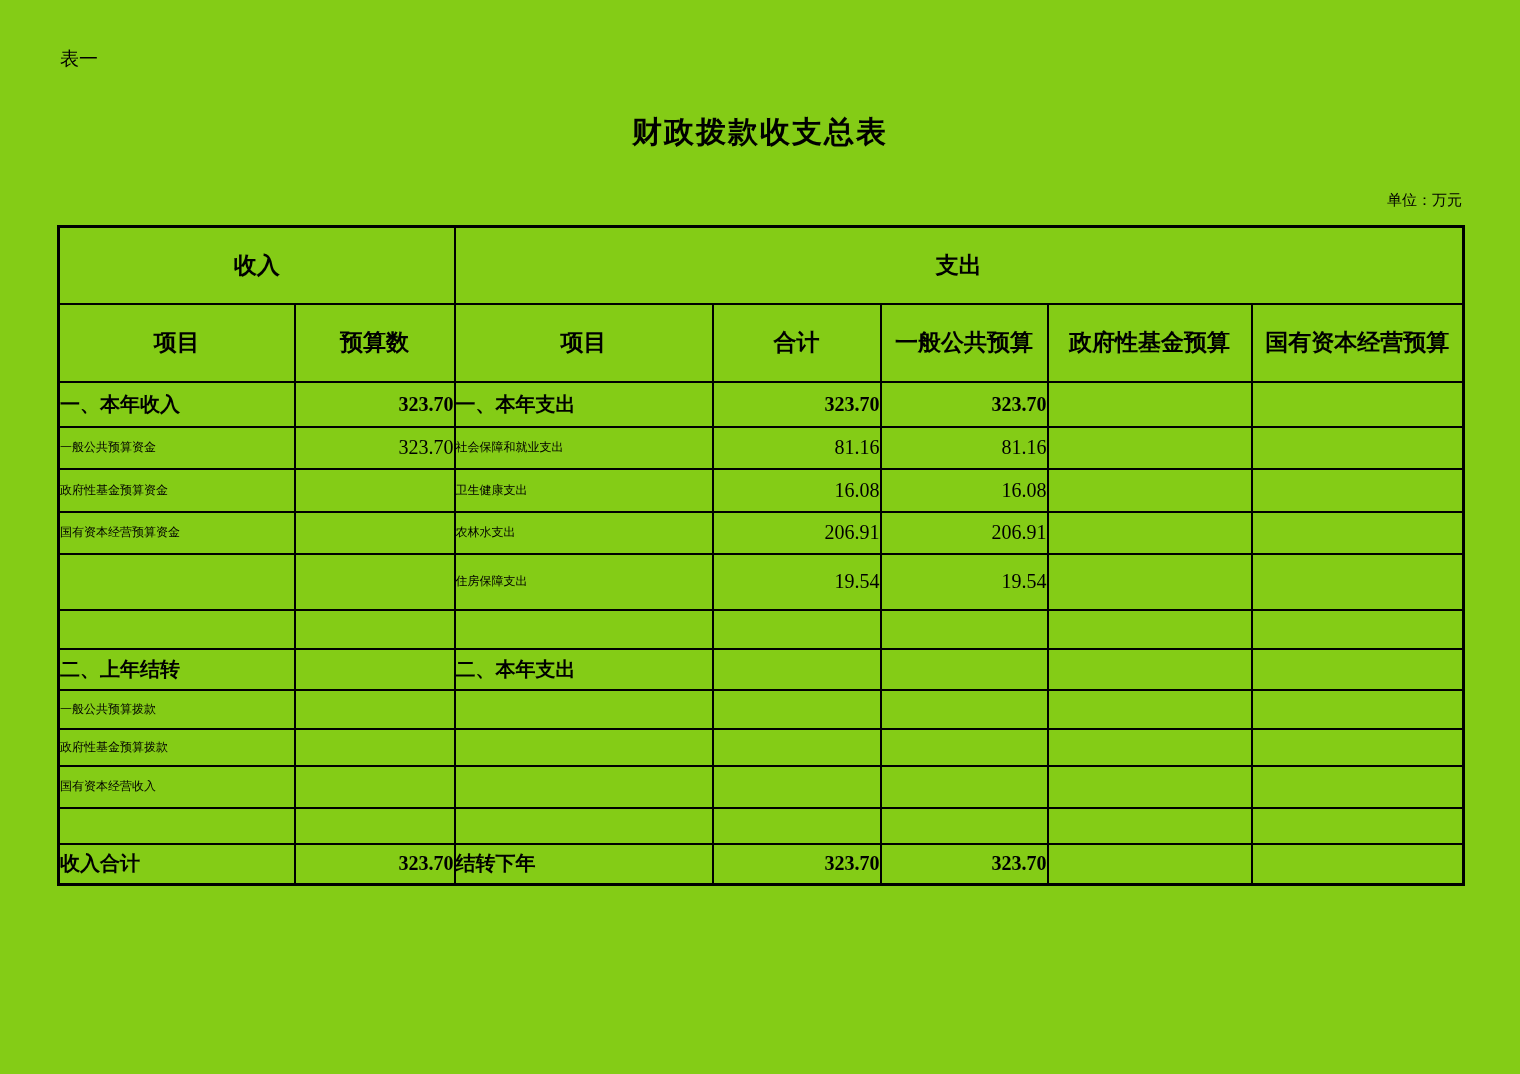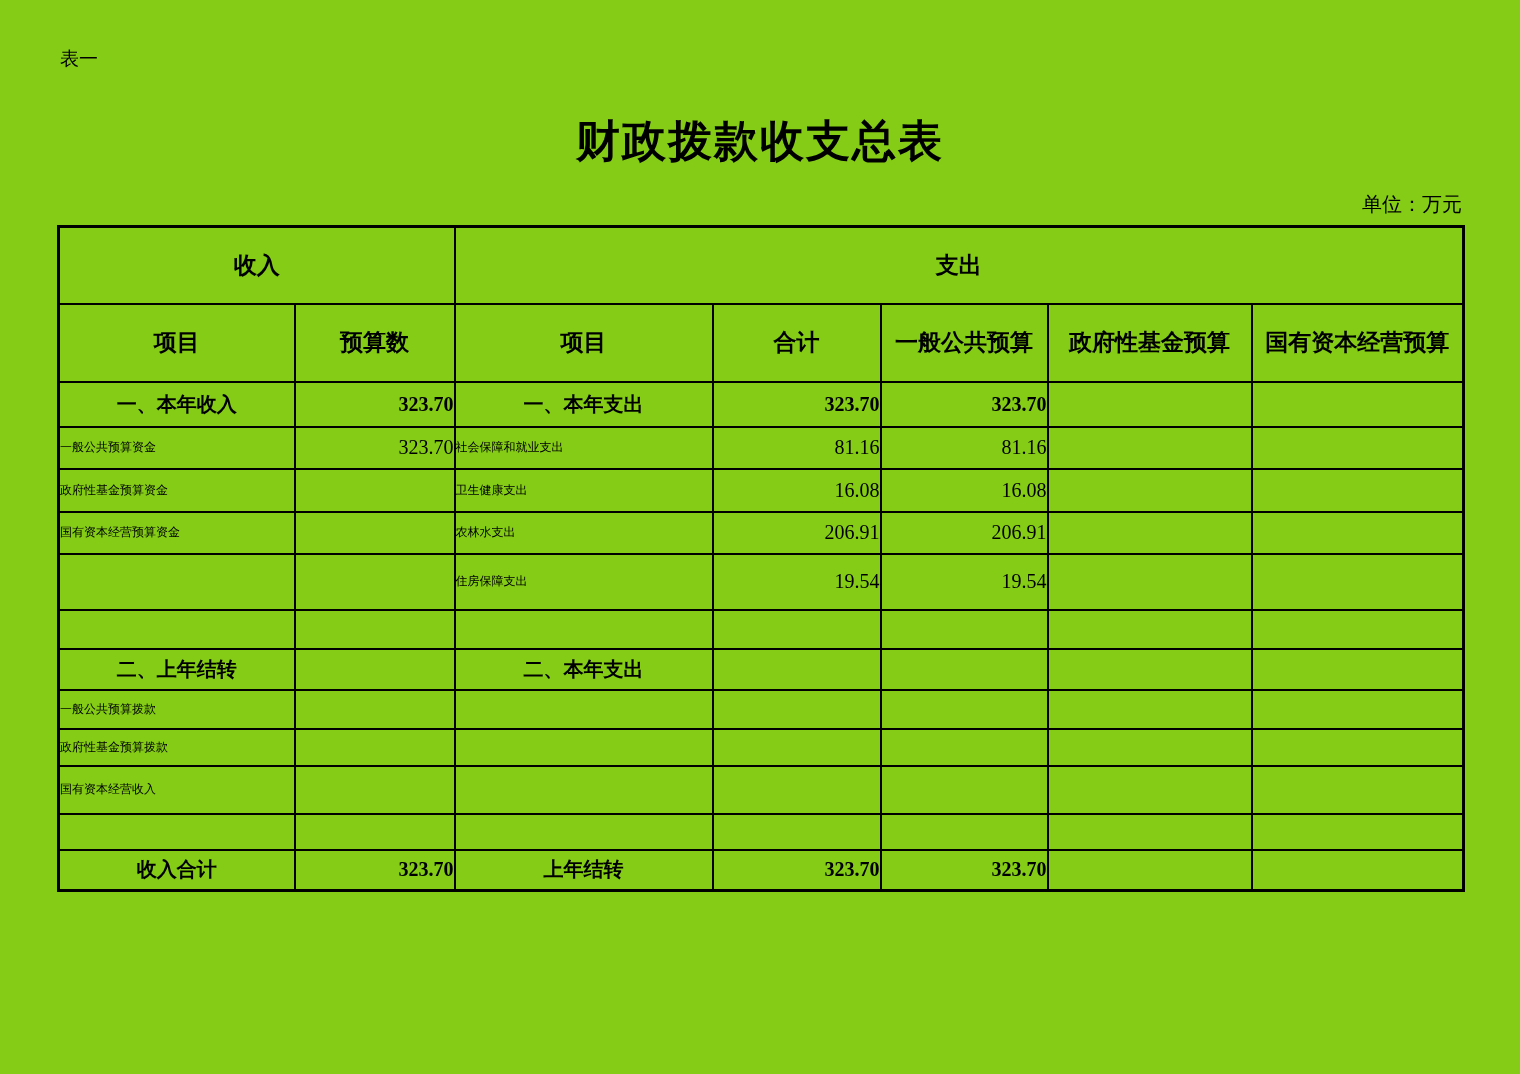--- a/index.html
+++ b/index.html
@@ -11,30 +11,30 @@
     font-family:"Liberation Serif", serif;
     overflow:hidden;
   }
   .table-tag {
     position:absolute; left:60px; top:46px;
     font-size:19px;
   }
   .doc-title {
     position:absolute; left:0; right:0; top:112px;
     text-align:center;
-    font-size:44px; font-weight:bold;
+    font-size:30px; font-weight:bold;
     letter-spacing:2px;
   }
   .unit-left {
     position:absolute; left:60px; top:191px;
     font-size:19px;
   }
   .unit-right {
     position:absolute; right:58px; top:191px;
-    font-size:20px;
+    font-size:15px;
   }
   table.budget {
     position:absolute; left:57px; top:225px;
     width:1405px;
     border-collapse:collapse;
     table-layout:fixed;
     border:3px solid #000;
   }
   table.budget th, table.budget td {
     border:2px solid #000;
@@ -53,21 +53,21 @@
   tr.col-header-row   { height:78px; }
   td.item {
     font-size:12px; text-align:left;
     padding-left:5px; padding-right:2px;margin-left:16px;
   }
   td.num {
     font-size:20px; text-align:right;
     padding-right:3px;
   }
   td.sec {
-    font-size:20px; font-weight:bold; text-align:center;
+    font-size:20px; font-weight:bold; text-align:left;
   }
   td.secnum {
     font-size:20px; font-weight:bold; text-align:right;
     padding-right:3px;
   }
   td.empty { }
 </style>
 </head>
 <body>
 
@@ -180,42 +180,42 @@
       </tr>
       <tr style="height:37px">
         <td class="item">政府性基金预算拨款</td>
         <td class="empty"></td>
         <td class="empty"></td>
         <td class="empty"></td>
         <td class="empty"></td>
         <td class="empty"></td>
         <td class="empty"></td>
       </tr>
-      <tr style="height:48px">
+      <tr style="height:42px">
         <td class="item">国有资本经营收入</td>
         <td class="empty"></td>
         <td class="empty"></td>
         <td class="empty"></td>
         <td class="empty"></td>
         <td class="empty"></td>
         <td class="empty"></td>
       </tr>
       <tr style="height:36px">
         <td class="empty"></td>
         <td class="empty"></td>
         <td class="empty"></td>
         <td class="empty"></td>
         <td class="empty"></td>
         <td class="empty"></td>
         <td class="empty"></td>
       </tr>
       <tr style="height:41px">
         <td class="sec">收入合计</td>
         <td class="secnum">323.70</td>
-        <td class="sec">上年结转</td>
+        <td class="sec">结转下年</td>
         <td class="secnum">323.70</td>
         <td class="secnum">323.70</td>
         <td class="empty"></td>
         <td class="empty"></td>
       </tr>
     </tbody>
   </table>
 
 </div>
 

